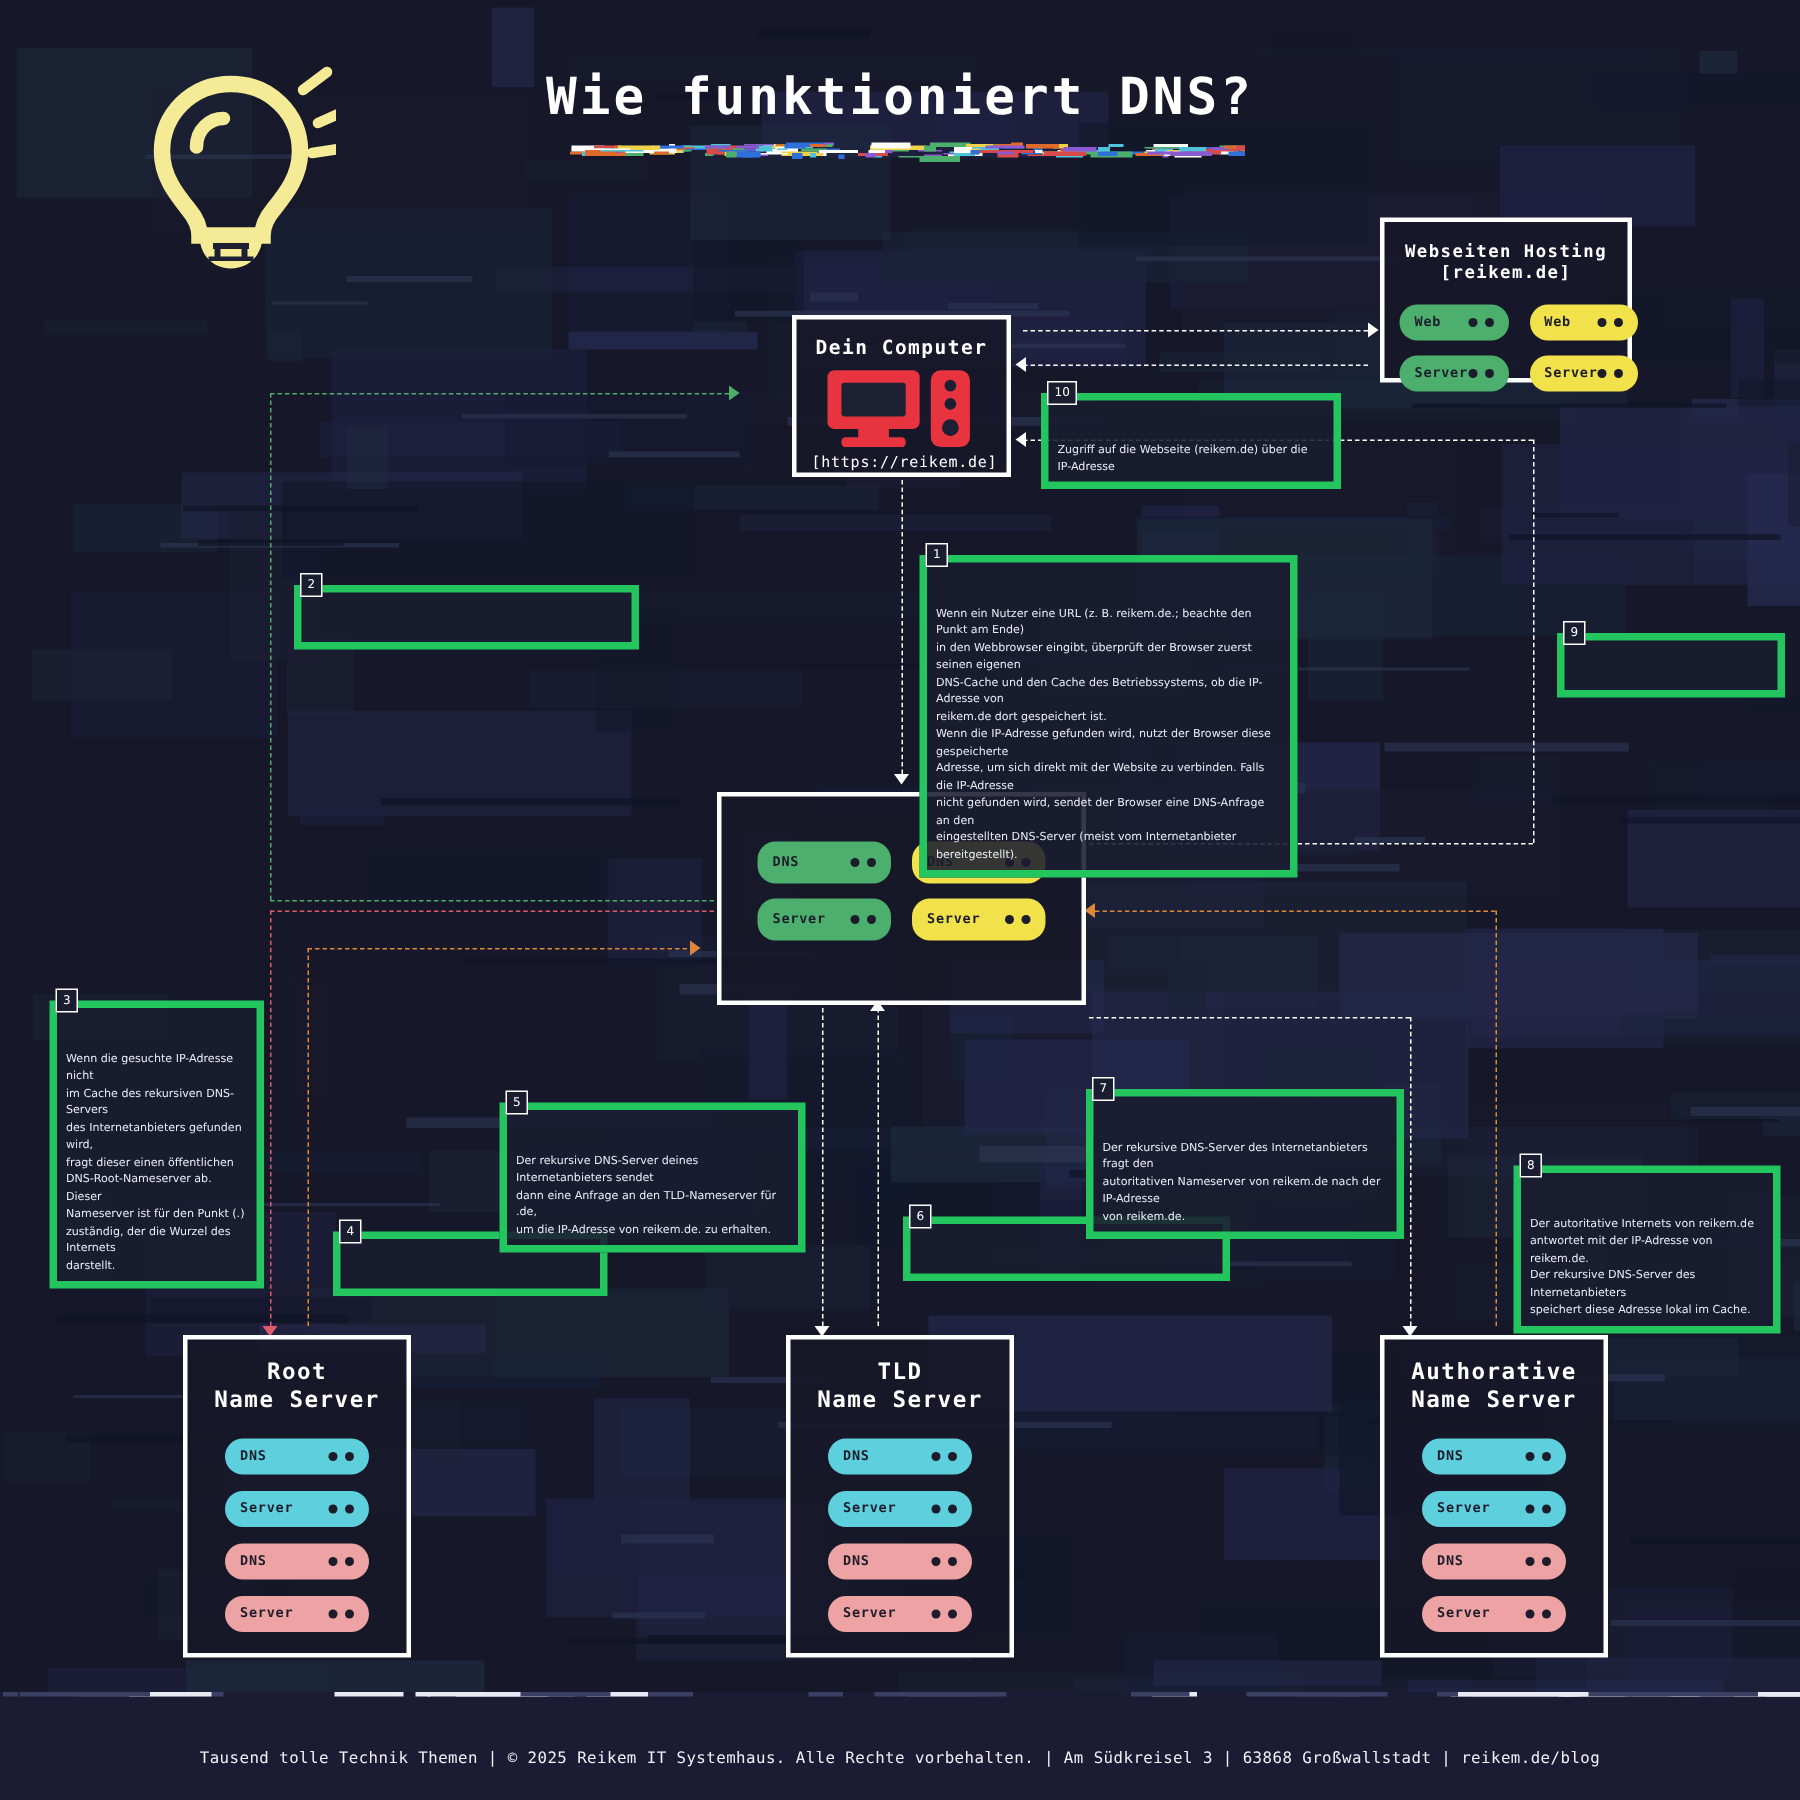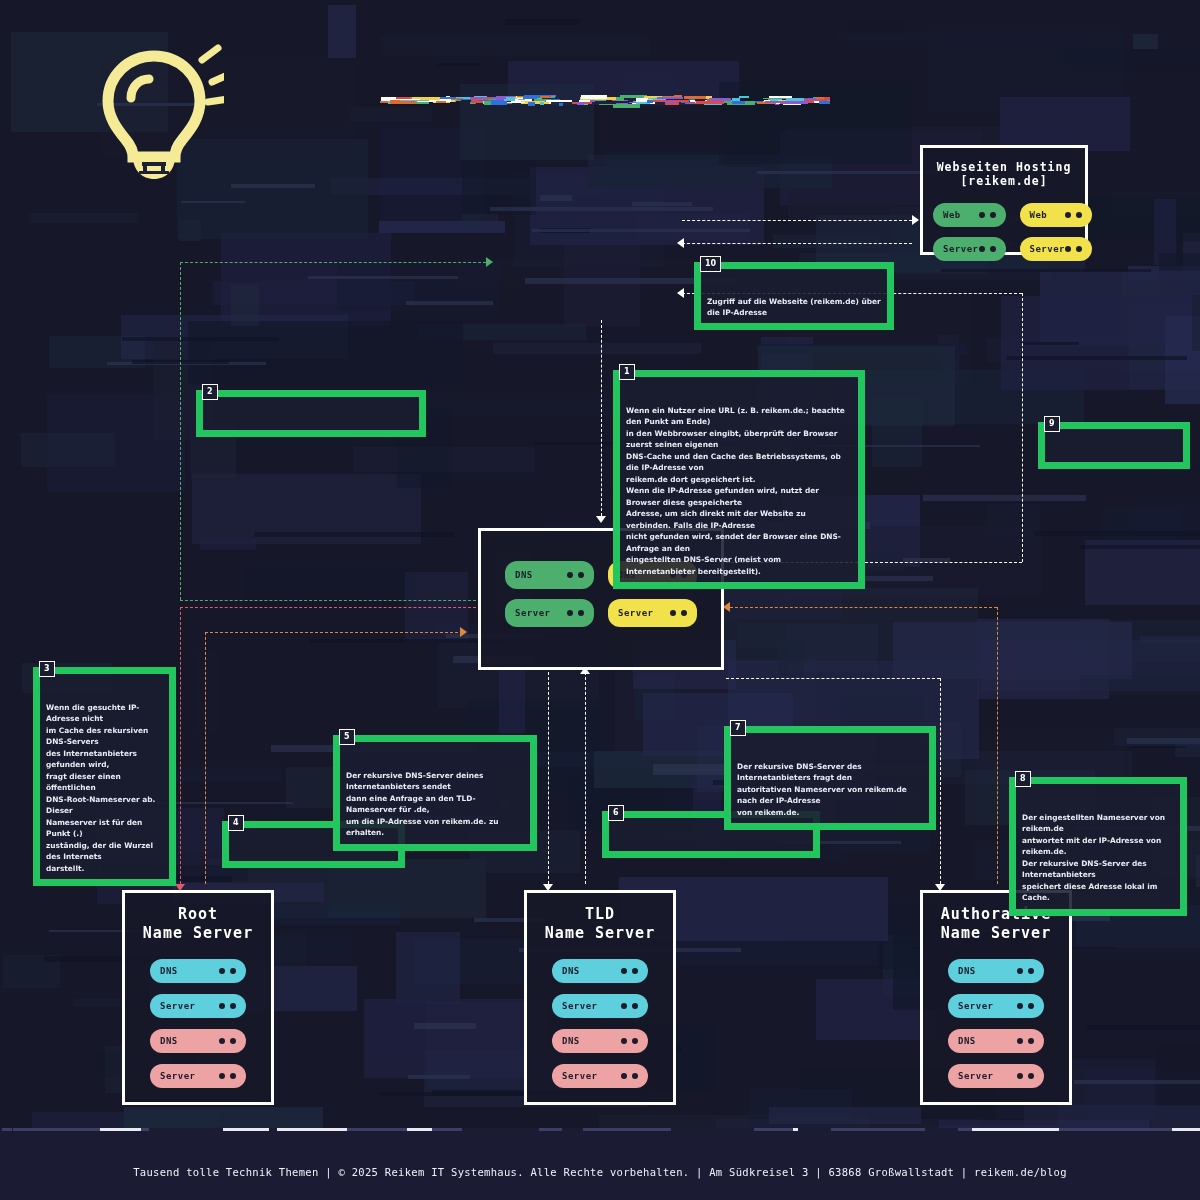--- a/index.html
+++ b/index.html
@@ -77,29 +77,28 @@
   .pill.cyan   { background: #5ecfdd; }
   .pill.pink   { background: #eda3a3; }
 
   .pill-grid2 { display: grid; grid-template-columns: 1fr 1fr; gap: 10px 14px; margin-top: 14px; }
   .pill-col   { display: flex; flex-direction: column; gap: 11px; align-items: center; margin-top: 16px; }
   .pill-col .pill { width: 96px; }
 
   
   .note {
     position: absolute;
-    border: 7px solid #22c55e;
+    border: 5px solid #22c55e;
     background: rgba(26,28,48,0.88);
     color: #e9ecf5;
     font-family: "DejaVu Sans", sans-serif;
     font-size: 7.4px;
     line-height: 1.55;
     padding: 5px 6px;
     white-space: pre-line;
-    font-weight: bold;
   }
   .note-badge {
     position: absolute;
     top: -13px; left: -1px;
     border: 1px solid #ffffff;
     background: #1a1c30;
     color: #ffffff;
     font-family: "DejaVu Sans", sans-serif;
     font-size: 8px;
     line-height: 1;
@@ -424,20 +423,21 @@
       <rect x="77" y="124" width="4" height="10" fill="#1d1f33"></rect>
       <rect x="55" y="133" width="30" height="3" fill="#1d1f33"></rect>
       <g stroke="#f5eb96" stroke-width="7" stroke-linecap="round">
         <line x1="118" y1="22" x2="134" y2="10"></line>
         <line x1="128" y1="44" x2="146" y2="36"></line>
         <line x1="124" y1="64" x2="144" y2="61"></line>
       </g>
     </svg>
   </div>
 
+  <div id="title">Wie funktioniert DNS?</div>
   <div id="title-underline">
       <div class="gl" style="left:61px;top:8.1px;width:10px;height:1.5px;background:#e06a2c"></div>
       <div class="gl" style="left:386px;top:7.8px;width:23px;height:2.7px;background:#ffffff"></div>
       <div class="gl" style="left:437px;top:5.7px;width:16px;height:3.3px;background:#2e6fd9"></div>
       <div class="gl" style="left:68px;top:6.0px;width:15px;height:2.6px;background:#4caf6d"></div>
       <div class="gl" style="left:128px;top:9.8px;width:6px;height:1.8px;background:#8a5ad0"></div>
       <div class="gl" style="left:327px;top:7.7px;width:3px;height:2.5px;background:#ffffff"></div>
       <div class="gl" style="left:30px;top:7.8px;width:14px;height:1.6px;background:#4fc3d9"></div>
       <div class="gl" style="left:52px;top:7.3px;width:26px;height:3.2px;background:#4fc3d9"></div>
       <div class="gl" style="left:234px;top:7.8px;width:16px;height:1.6px;background:#8a5ad0"></div>
@@ -597,20 +597,36 @@
       <div class="gl" style="left:171px;top:3.4px;width:7px;height:1.2px;background:#8a5ad0"></div>
       <div class="gl" style="left:287px;top:9.1px;width:11px;height:1.8px;background:#8a5ad0"></div>
       <div class="gl" style="left:279px;top:4.5px;width:26px;height:2.5px;background:#8a5ad0"></div>
       <div class="gl" style="left:318px;top:8.7px;width:28px;height:3.5px;background:#d94b4b"></div>
       <div class="gl" style="left:173px;top:4.3px;width:4px;height:1.3px;background:#4caf6d"></div>
       <div class="gl" style="left:387px;top:9.4px;width:17px;height:1.6px;background:#8a5ad0"></div>
       <div class="gl" style="left:331px;top:5.7px;width:22px;height:3.4px;background:#8a5ad0"></div>
       <div class="gl" style="left:409px;top:9.3px;width:21px;height:2.5px;background:#8a5ad0"></div>
     </div>
 
+  <div class="node" id="n-computer" style="left:528px; top:210px; width:146px; height:108px;">
+    <div class="node-title" style="font-size:13px;">Dein Computer</div>
+    <div style="display:flex; justify-content:center; margin-top:4px;">
+      <svg viewBox="0 0 110 58" width="106" height="54">
+        <rect x="2" y="2" width="66" height="42" rx="5" fill="#e8343f"></rect>
+        <rect x="12" y="11" width="46" height="24" rx="2" fill="#1d1f33"></rect>
+        <rect x="24" y="44" width="22" height="7" fill="#e8343f"></rect>
+        <rect x="12" y="50" width="46" height="7" rx="3" fill="#e8343f"></rect>
+        <rect x="76" y="2" width="28" height="55" rx="7" fill="#e8343f"></rect>
+        <circle cx="90" cy="13" r="4.2" fill="#1d1f33"></circle>
+        <circle cx="90" cy="26" r="4.2" fill="#1d1f33"></circle>
+        <circle cx="90" cy="43" r="6" fill="#1d1f33"></circle>
+      </svg>
+    </div>
+    <div class="node-sub" style="margin-top:4px; font-size:10px;">[https://reikem.de]</div>
+  </div>
 
   <div class="node" id="n-hosting" style="left:920px; top:145px; width:168px; height:110px;">
     <div class="node-title" style="font-size:11.5px;">Webseiten Hosting
 [reikem.de]</div>
     <div class="pill-grid2">
       <div class="pill green">
         <span class="lbl">Web</span>
         <span class="dots">
             <i></i>
             <i></i>
@@ -823,21 +839,21 @@
 
   <div class="note" id="note7" style="left:724px; top:726px; width:212px;">
     <span class="note-badge">7</span>
     <span>Der rekursive DNS-Server des Internetanbieters fragt den
 autoritativen Nameserver von reikem.de nach der IP-Adresse
 von reikem.de.</span>
   </div>
 
   <div class="note" id="note8" style="left:1009px; top:777px; width:178px;">
     <span class="note-badge">8</span>
-    <span>Der eingestellten Nameserver von reikem.de
+    <span>Der autoritative Internets von reikem.de
 antwortet mit der IP-Adresse von reikem.de.
 Der rekursive DNS-Server des Internetanbieters
 speichert diese Adresse lokal im Cache.</span>
   </div>
 
   <div class="note" id="note9" style="left:1038px; top:422px; width:152px;">
     <span class="note-badge">9</span>
   </div>
 
   <div class="note" id="note10" style="left:694px; top:262px; width:200px; padding:4px 6px;">

